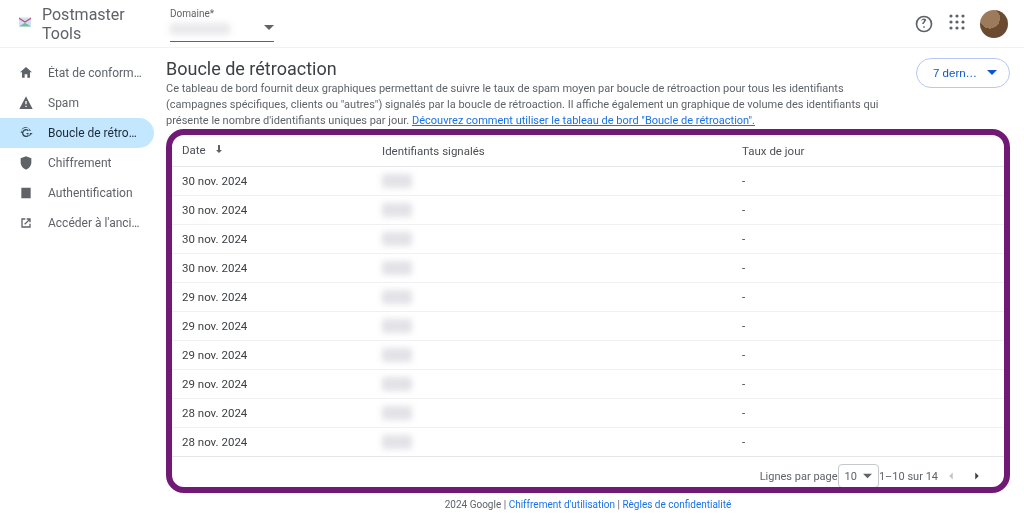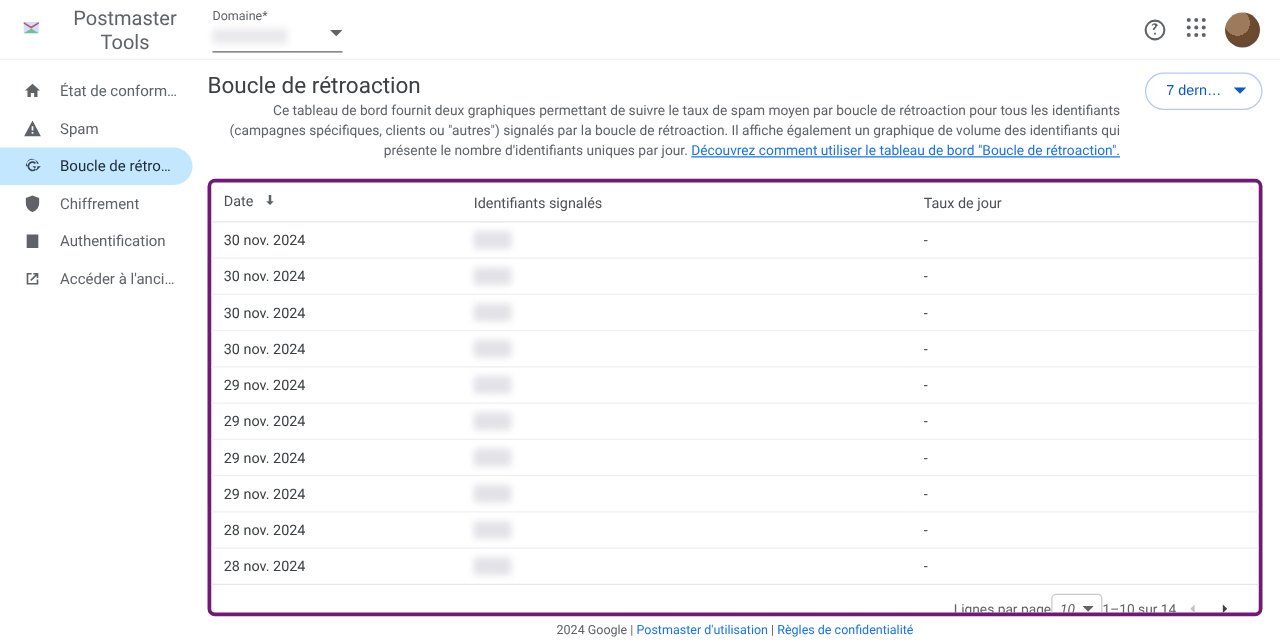--- a/index.html
+++ b/index.html
@@ -20,21 +20,21 @@
     padding: 0 16px;
     border-bottom: 1px solid #f1f1f1;
   }
   .logo-wrap {
     display: flex;
     align-items: center;
     gap: 8px;
     width: 142px;
   }
   .logo-icon svg { width: 18px; height: 18px; }
-  .logo-text { font-size: 16px; color: #5f6368; font-weight: 400; text-align: center; }
+  .logo-text { font-size: 16px; color: #5f6368; font-weight: 400; }
   .domain-sel {
     margin-left: 12px;
     border-bottom: 1px solid #5f6368;
     width: 104px;
     height: 36px;
     padding: 2px 0 0 0;
     position: relative;
     display: flex;
     flex-direction: column;
     justify-content: flex-start;
@@ -89,21 +89,20 @@
   .main { flex: 1; padding: 10px 14px 4px 6px; overflow: hidden; display:flex; flex-direction:column; }
   .head-row { display: flex; align-items: flex-start; gap: 12px; }
   .head-text { flex: 1; }
   .page-title { font-size: 18px; color: #3c4043; font-weight: 400; }
   .page-desc {
     font-size: 11px;
     color: #5f6368;
     line-height: 1.45;
     margin-top: 2px;
     max-width: 730px;
-    text-align: right;
   }
   .page-desc a { color: #1a73e8; text-decoration: underline; }
   .range-btn {
     border: 1px solid #b6c8f9;
     color: #0b57d0;
     background: #fff;
     border-radius: 18px;
     height: 30px;
     padding: 0 12px 0 16px;
     display: flex;
@@ -112,23 +111,22 @@
     font-size: 11.5px;
     cursor: pointer;
     white-space: nowrap;
     max-width: 94px;
     overflow: hidden;
   }
   .range-btn span.lbl { overflow: hidden; text-overflow: ellipsis; }
   .range-btn svg { width: 10px; height: 10px; fill: #0b57d0; flex-shrink:0; }
   
   .card {
-    margin-top: 14px;
-    border: 3px solid #701a75;
-    border-radius: 6px;
+    border: 6px solid #701a75;
+    border-radius: 18px;
     overflow: hidden;
     flex:1;
     display:flex;
     flex-direction:column;
   }
   table { width: 100%; border-collapse: collapse; font-size: 11.5px; }
   th {
     text-align: left;
     font-weight: 400;
     color: #4d5054;
@@ -163,21 +161,20 @@
   }
   .rows-sel {
     border: 1px solid #c6c8cc;
     border-radius: 4px;
     height: 24px;
     padding: 0 6px;
     display: flex;
     align-items: center;
     gap: 6px;
     cursor: pointer;
-    font-style: italic;
   }
   .rows-sel svg { width: 9px; height: 9px; fill:#5f6368; }
   .pg-btn { width:26px; height:26px; display:flex; align-items:center; justify-content:center; cursor:pointer; border-radius:50%; }
   .pg-btn.disabled { color:#c1c3c7; cursor:default;}
   .pg-btn svg { width:14px; height:14px; fill:currentColor; }
   .pg-btn:not(.disabled){ color:#3c4043; }
   
   .footer {
     text-align: center;
     font-size: 10px;
@@ -411,16 +408,16 @@
           </span>
         <span class="pg-btn">
             <svg viewBox="0 0 24 24">
               <path d="M9 6l6 6-6 6z"></path>
             </svg>
           </span>
       </div>
     </div>
 
     <div class="footer">
-      <span>2024 Google</span><span> | </span><a href="#">Postmaster d'utilisation</a><span> | </span><a href="#">Règles de confidentialité</a>
+      <span>2024 Google</span><span> | </span><a href="#">Chiffrement d'utilisation</a><span> | </span><a href="#">Règles de confidentialité</a>
     </div>
   </main>
 </div>
 
 </body></html>

